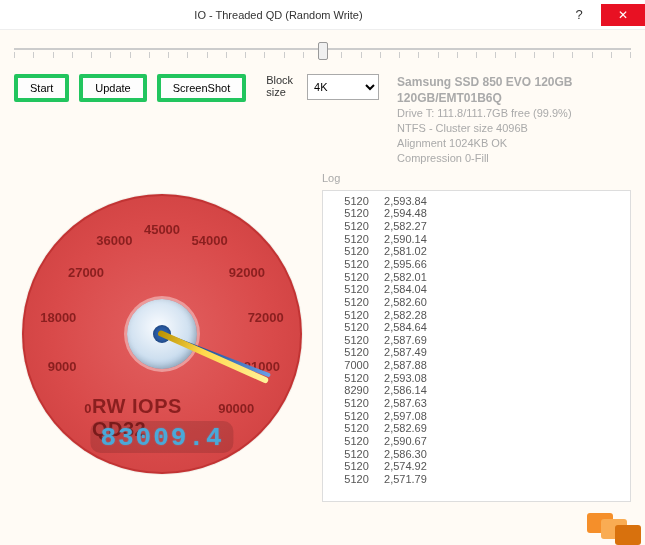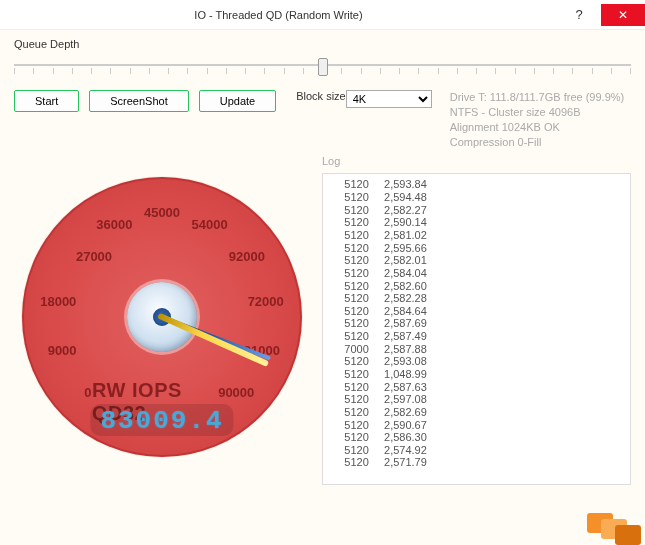--- a/index.html
+++ b/index.html
@@ -9,21 +9,21 @@
   .titlebar .help { width: 44px; height: 22px; display:flex; align-items:center; justify-content:center; font-size:13px; color:#333; }
   .titlebar .close { width: 44px; height: 22px; background: #e81123; color: #fff; display: flex; align-items: center; justify-content: center; font-size: 12px; }
   .content { padding: 8px 14px 4px 14px; background: #fffbf5; height: 515px; }
   .group-label { font-size: 11px; color: #333; margin-bottom: 4px; }
   .slider-track { position: relative; height: 30px; margin-bottom: 6px; }
   .slider-line { position: absolute; left: 0; right: 0; top: 10px; height: 2px; background: #ccc; }
   .slider-ticks { position: absolute; left: 0; right: 0; top: 14px; height: 6px; display:flex; justify-content:space-between; }
   .slider-ticks span { display:block; width:1px; height:6px; background:#ccc; }
   .slider-thumb { position: absolute; top: 4px; left: 50%; transform: translateX(-50%); width: 10px; height: 18px; background: #f0f0f0; border: 1px solid #999; border-radius: 2px; }
   .controls { display: flex; align-items: flex-start; gap: 10px; margin-bottom: 4px; }
-  .btn { font-size: 11px; padding: 4px 20px; background: #fdfdfd; border: 1px solid #22c55e; border-radius: 2px; cursor: pointer; }
+  .btn { font-size: 11px; padding: 4px 12px; background: #fdfdfd; border: 4px solid #22c55e; border-radius: 2px; cursor: pointer; }
   .block-size { display: flex; margin-left: 10px; }
   .block-size label { font-size: 11px; margin-bottom: 2px; color:#333; }
   .block-size select { font-size: 11px; padding: 1px 2px; width: 86px; border:1px solid #aaa; background:#fff; }
   .driveinfo { color: #aaa; font-size: 11px; line-height: 1.35; margin-left: 8px; }
   .driveinfo .drivename { font-weight: bold; font-size: 12px; }
   .stats { font-size: 11px; color: #333; line-height: 1.4; margin-top: 2px; }
   .mainrow { display: flex; margin-top: 6px; gap: 8px; }
   .gauge-wrap { width: 300px; height: 330px; position: relative; }
   .logcol { flex: 1; display:flex; flex-direction:column; }
   .loglabel { font-size: 11px; color:#aaa; margin-bottom:6px; }
@@ -51,21 +51,20 @@
 <body>
 
 <div class="titlebar">
   <div class="title">IO - Threaded QD (Random Write)</div>
   <div class="help">?</div>
   <div class="close">✕</div>
 </div>
 
 <div class="content">
 
-  <div class="group-label">Queue Depth</div>
   <div class="slider-track">
     <div class="slider-line"></div>
     <div class="slider-ticks">
       <span></span>
         <span></span>
         <span></span>
         <span></span>
         <span></span>
         <span></span>
         <span></span>
@@ -94,46 +93,47 @@
         <span></span>
         <span></span>
         <span></span>
         <span></span>
     </div>
     <div class="slider-thumb"></div>
   </div>
 
   <div class="controls">
     <button class="btn">Start</button>
+    <button class="btn">Update</button>
     <button class="btn">ScreenShot</button>
-    <button class="btn">Update</button>
     <div class="block-size">
       <label>Block size</label>
       <select>
         <option>4K</option>
       </select>
     </div>
     <div class="driveinfo">
+      <div class="drivename">Samsung SSD 850 EVO 120GB 120GB/EMT01B6Q</div>
       <div>Drive T: 111.8/111.7GB free (99.9%)</div>
       <div>NTFS - Cluster size 4096B</div>
       <div>Alignment 1024KB OK</div>
       <div>Compression 0-Fill</div>
     </div>
   </div>
 
 
   <div class="mainrow">
     <div class="gauge-wrap">
       <div class="gauge">
         <div class="gauge-face"></div>
         <div id="gauge-ticks">
             <div class="tick" style="left: 65.7538px; top: 214.246px; transform: translate(-50%, -50%);">0</div>
             <div class="tick" style="left: 40.1391px; top: 172.447px; transform: translate(-50%, -50%);">9000</div>
             <div class="tick" style="left: 36.2927px; top: 123.574px; transform: translate(-50%, -50%);">18000</div>
-            <div class="tick" style="left: 72px; top: 78.2825px; transform: translate(-50%, -50%);">27000</div>
+            <div class="tick" style="left: 64px; top: 78.2825px; transform: translate(-50%, -50%);">27000</div>
             <div class="tick" style="left: 92.331px; top: 46.4443px; transform: translate(-50%, -50%);">36000</div>
             <div class="tick" style="left: 140px; top: 35px; transform: translate(-50%, -50%);">45000</div>
             <div class="tick" style="left: 187.669px; top: 46.4443px; transform: translate(-50%, -50%);">54000</div>
             <div class="tick" style="left: 224.947px; top: 78.2825px; transform: translate(-50%, -50%);">92000</div>
             <div class="tick" style="left: 243.707px; top: 123.574px; transform: translate(-50%, -50%);">72000</div>
             <div class="tick" style="left: 239.861px; top: 172.447px; transform: translate(-50%, -50%);">81000</div>
             <div class="tick" style="left: 214.246px; top: 214.246px; transform: translate(-50%, -50%);">90000</div>
           </div>
         <div class="needle blue" id="needle-blue" style="transform: translate(-4px, -50%) rotate(381.028deg);"></div>
         <div class="needle yellow" id="needle-yellow" style="transform: translate(-4px, -50%) rotate(384.028deg);"></div>
@@ -154,21 +154,21 @@
           <div class="logrow">     5120     2,595.66</div>
           <div class="logrow">     5120     2,582.01</div>
           <div class="logrow">     5120     2,584.04</div>
           <div class="logrow">     5120     2,582.60</div>
           <div class="logrow">     5120     2,582.28</div>
           <div class="logrow">     5120     2,584.64</div>
           <div class="logrow">     5120     2,587.69</div>
           <div class="logrow">     5120     2,587.49</div>
           <div class="logrow">     7000     2,587.88</div>
           <div class="logrow">     5120     2,593.08</div>
-          <div class="logrow">     5120     1,048.99</div>
+          <div class="logrow">     8290     2,586.14</div>
           <div class="logrow">     5120     2,587.63</div>
           <div class="logrow">     5120     2,597.08</div>
           <div class="logrow">     5120     2,582.69</div>
           <div class="logrow">     5120     2,590.67</div>
           <div class="logrow">     5120     2,586.30</div>
           <div class="logrow">     5120     2,574.92</div>
           <div class="logrow">     5120     2,571.79</div>
         </div>
     </div>
   </div>

